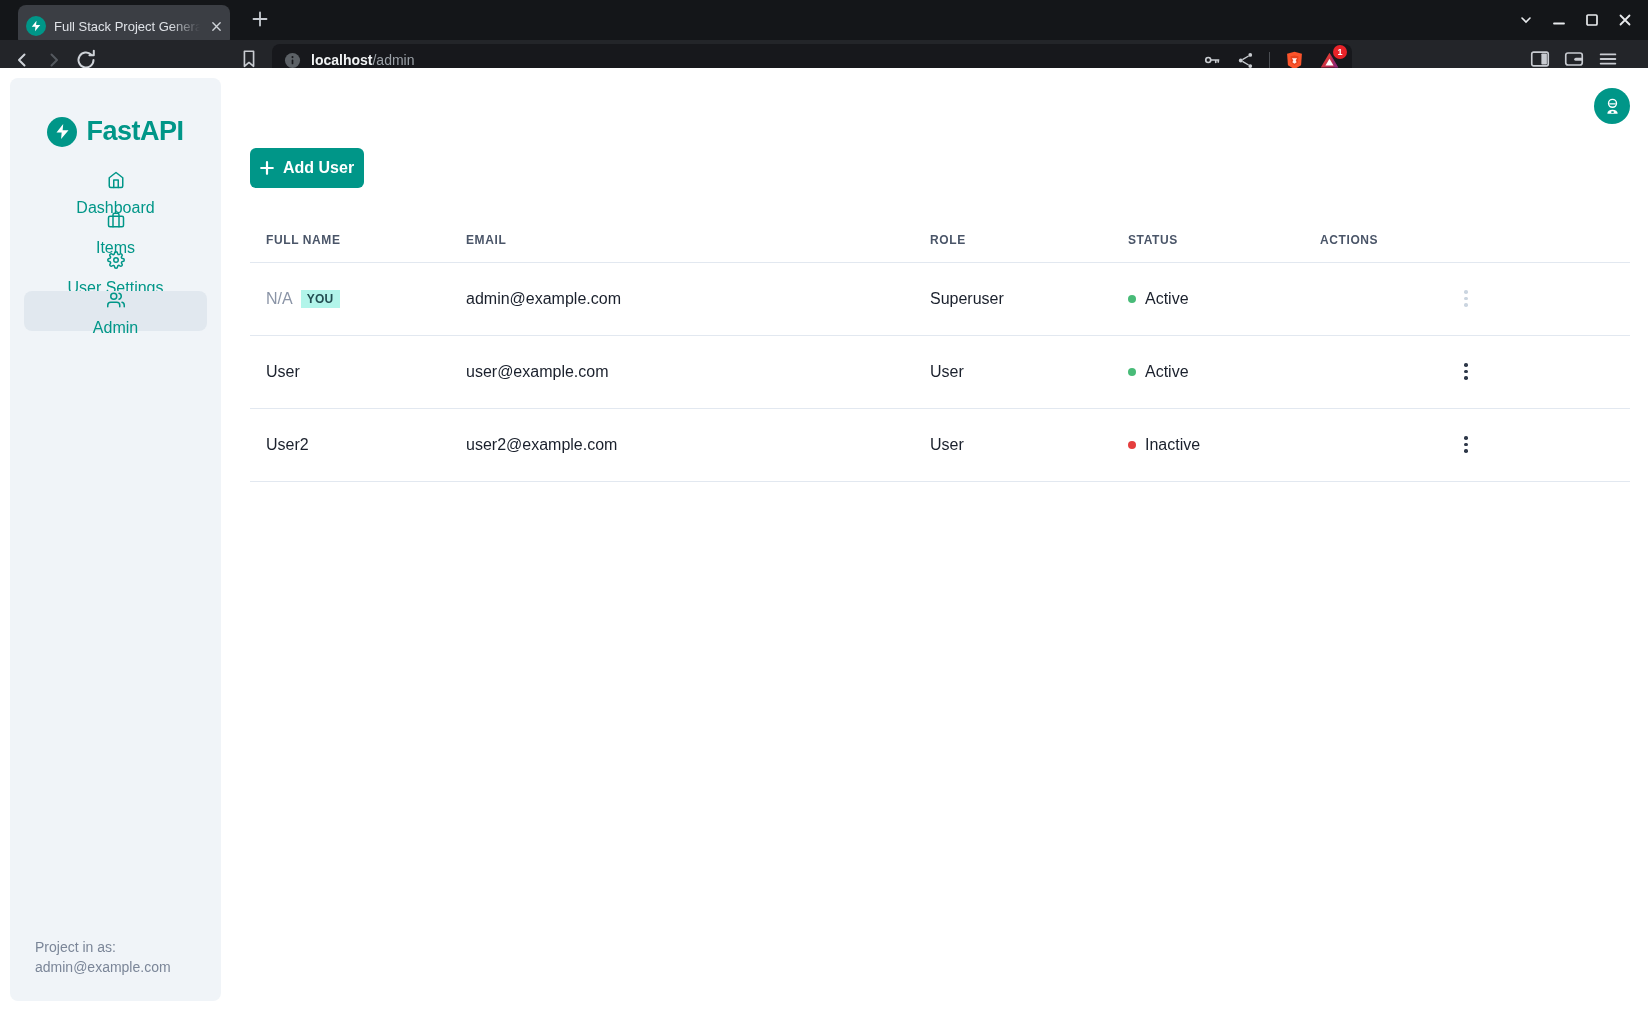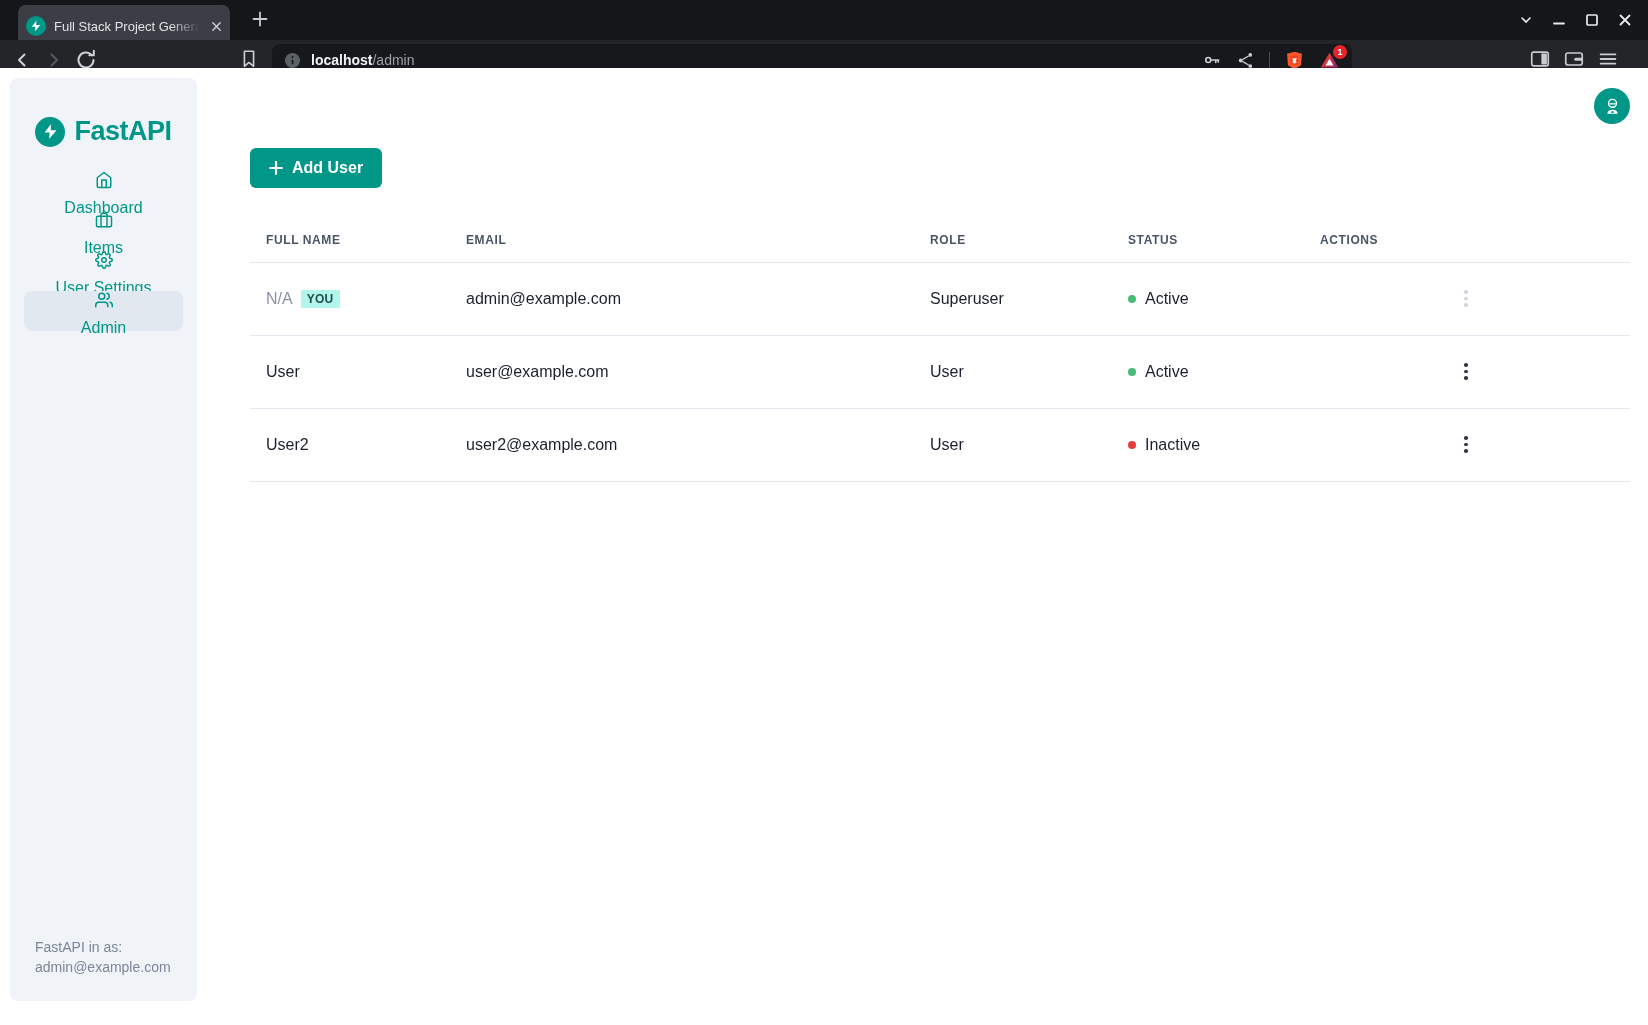--- a/index.html
+++ b/index.html
@@ -55,21 +55,21 @@
     position: absolute; top: -5px; right: -7px; min-width: 14px; height: 14px;
     background: #e82329; border-radius: 7px; color: #fff; font-size: 9px;
     font-weight: 700; display: flex; align-items: center; justify-content: center;
     padding: 0 3px;
   }
 
   
   .content { position: relative; height: 945px; background: #ffffff; }
 
   .sidebar {
-    position: absolute; left: 10px; top: 10px; width: 187px; height: 923px;
+    position: absolute; left: 10px; top: 10px; width: 211px; height: 923px;
     background: #f0f4f8; border-radius: 8px;
     display: flex; flex-direction: column;
   }
   .logo { display: flex; align-items: center; gap: 9px; margin: 38px auto 24px; }
   .logo-badge {
     width: 30px; height: 30px; border-radius: 50%; background: #009688;
     display: flex; align-items: center; justify-content: center;
   }
   .logo-text { font-size: 27px; font-weight: 600; color: #009688; letter-spacing: -0.5px; }
   .nav { display: flex; flex-direction: column; padding: 0 14px; }
@@ -86,21 +86,21 @@
   }
 
   .main { margin-left: 221px; padding: 49px 18px 0 29px; position: relative; }
   .page-title { font-size: 30px; font-weight: 700; color: #1a202c; letter-spacing: -0.2px; }
   .avatar-btn {
     position: absolute; top: 20px; right: 18px; width: 36px; height: 36px;
     border-radius: 50%; background: #009688; border: none; cursor: pointer;
     display: flex; align-items: center; justify-content: center;
   }
   .add-btn {
-    margin-top: 31px; height: 40px; padding: 0 19px;
+    margin-top: 31px; height: 40px; padding: 0 10px;
     display: inline-flex; align-items: center; gap: 9px;
     background: #009688; color: #ffffff; font-family: inherit;
     font-size: 16px; font-weight: 700; border: none; border-radius: 6px;
     cursor: pointer;
   }
 
   table.users { margin-top: 30px; width: 100%; border-collapse: collapse; table-layout: fixed; }
   th, td { text-align: left; padding: 0 16px; }
   thead th {
     height: 44px; vertical-align: middle;
@@ -313,21 +313,21 @@
               <path d="M17 21v-2a4 4 0 0 0-4-4H5a4 4 0 0 0-4 4v2"></path>
               <circle cx="9" cy="7" r="4"></circle>
               <path d="M23 21v-2a4 4 0 0 0-3-3.87"></path>
               <path d="M16 3.13a4 4 0 0 1 0 7.75"></path>
             </svg>
         </span>
         <span>Admin</span>
       </div>
     </nav>
     <div class="sidebar-footer">
-      <div>FastAPI in as:</div>
+      <div>Project in as:</div>
       <div>admin@example.com</div>
     </div>
   </aside>
 
   <main class="main">
     <button class="avatar-btn">
       <span style="display:flex">
         <svg width="19" height="19" viewBox="0 0 24 24">
             <circle cx="12" cy="8" r="5" fill="none" stroke="#ffffff" stroke-width="1.8"></circle>
             <path d="M8.6 8.6h6.8" stroke="#ffffff" stroke-width="1.6" stroke-linecap="round"></path>

